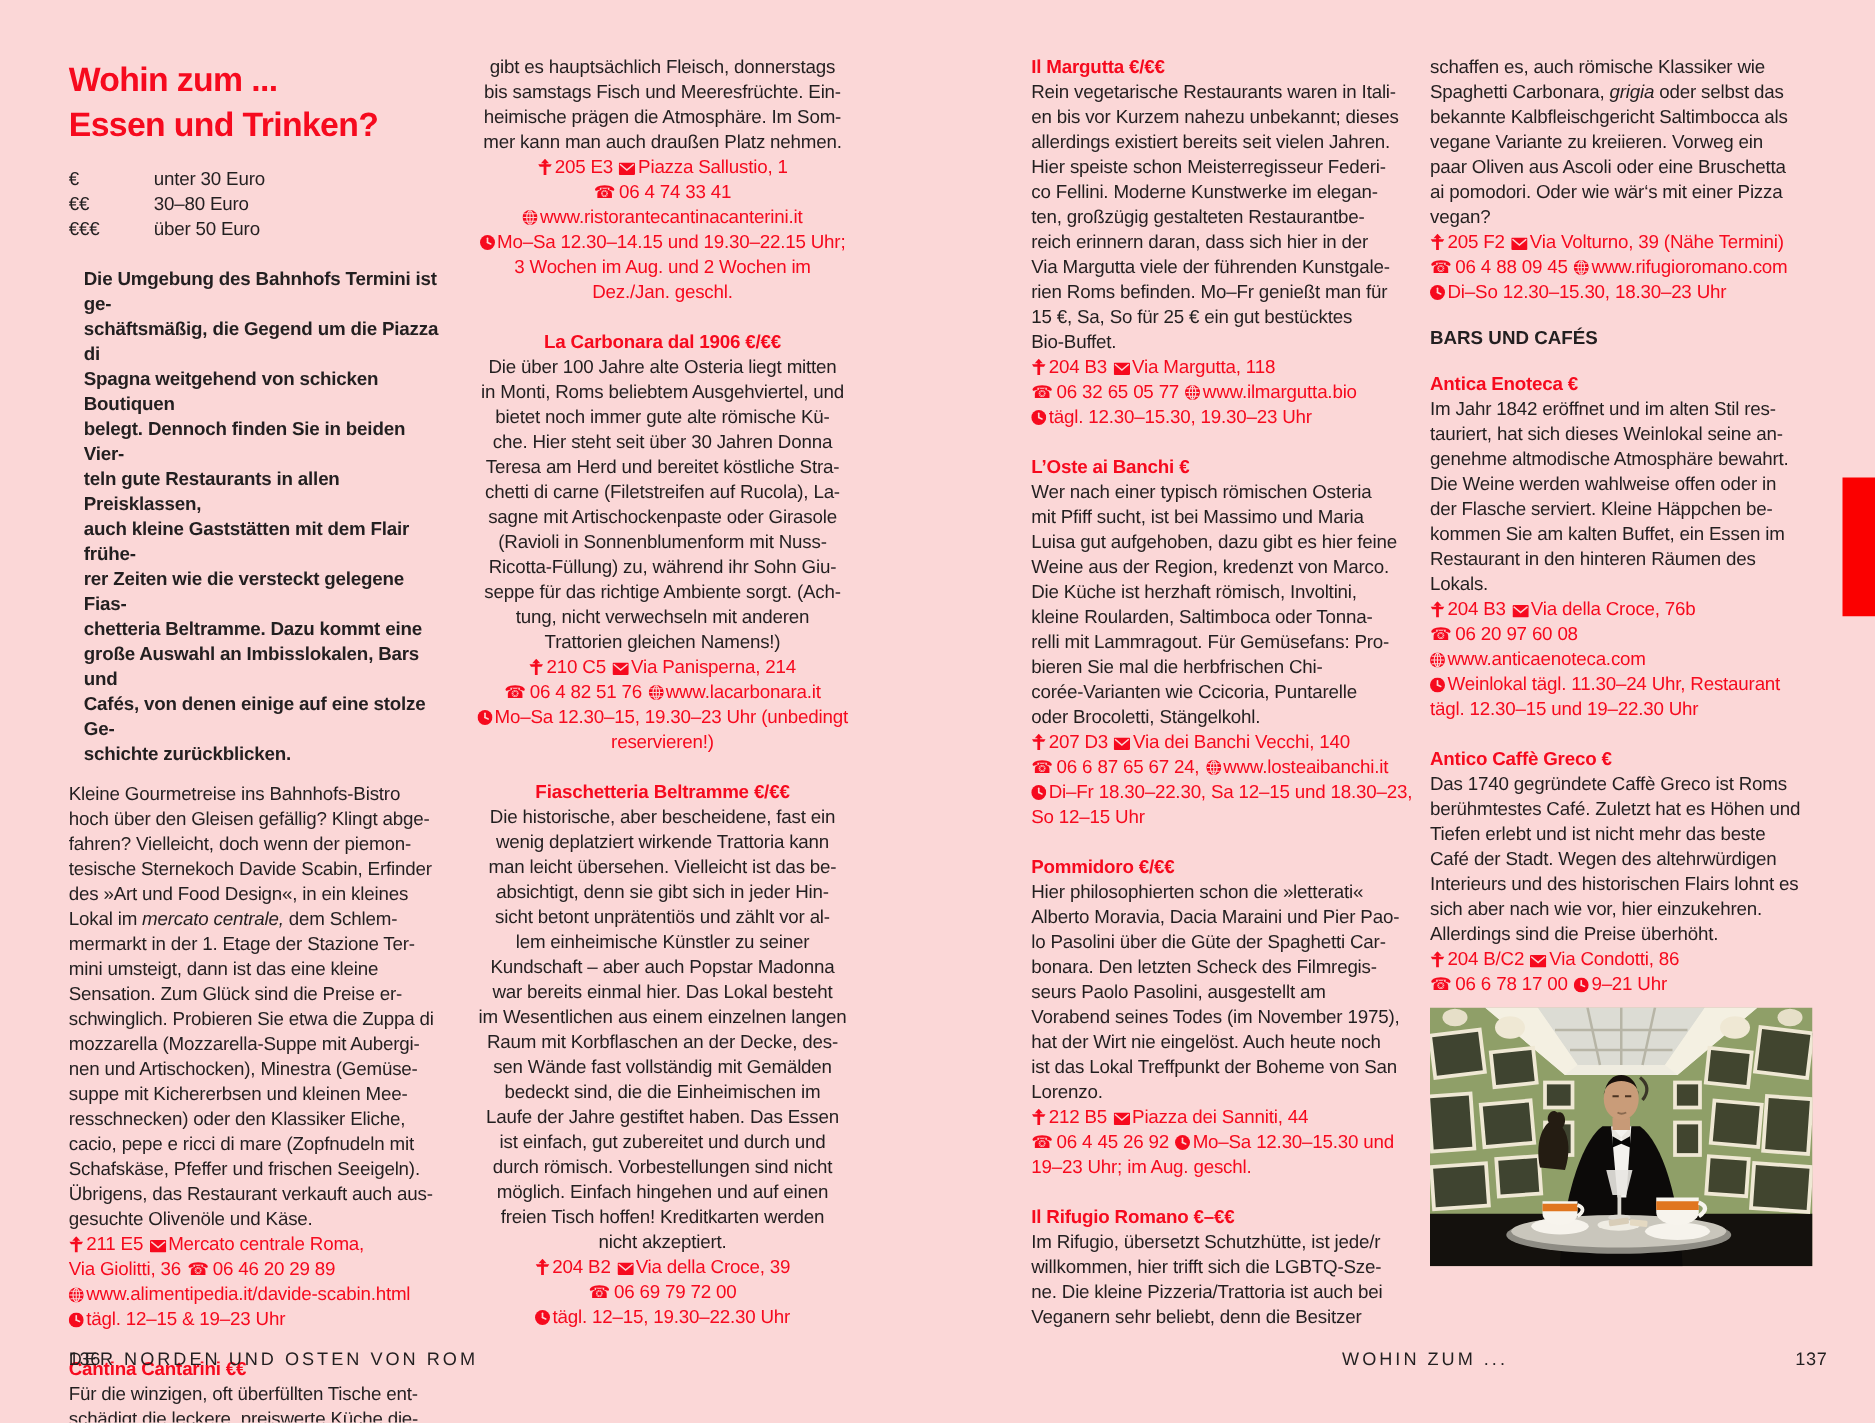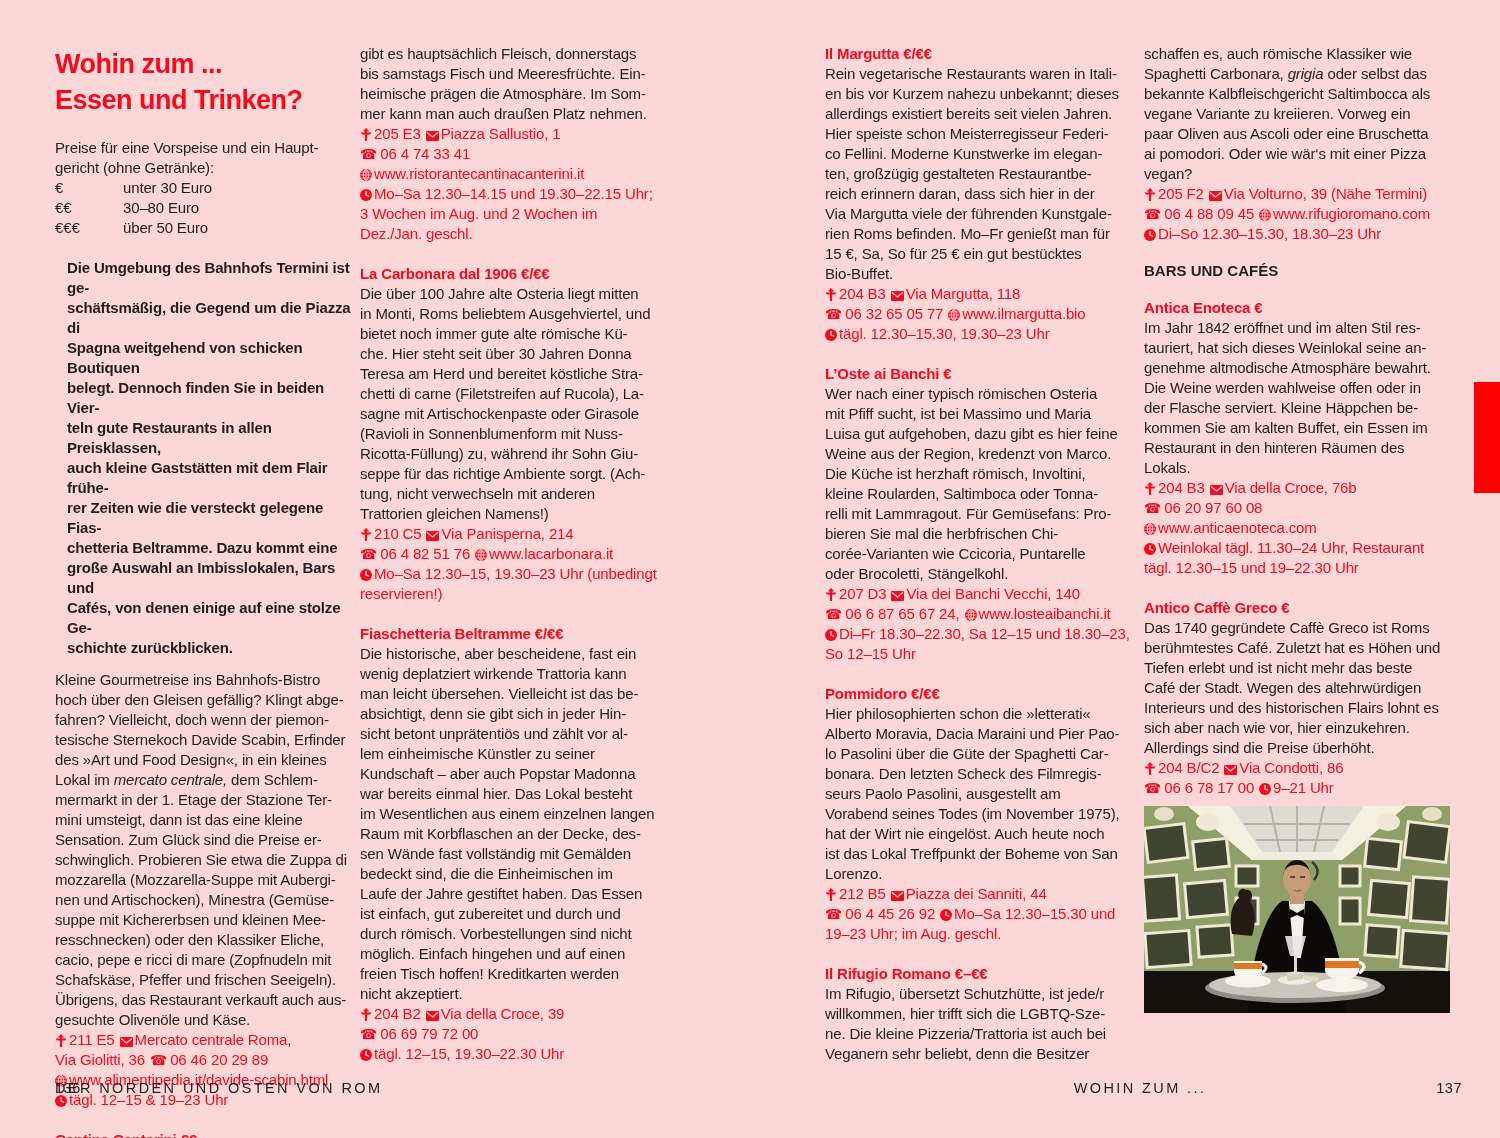--- a/index.html
+++ b/index.html
@@ -10,21 +10,21 @@
   }
   html,body{margin:0;padding:0;}
   body{
     width:1500px;height:1138px;position:relative;overflow:hidden;
     background:var(--page-bg);
     font-family:"Liberation Sans", sans-serif;
     color:var(--ink);
   }
   .col{position:absolute;top:44px;font-size:15px;line-height:20px;letter-spacing:-0.15px;}
   #col1{left:55px;width:314px;}
-  #col2{left:360px;width:312px;}
+  #col2{left:374px;width:312px;text-align:center;}
   #col3{left:825px;width:314px;}
   #col4{left:1144px;width:308px;}
 
   .main-heading{
     color:var(--red);font-weight:bold;font-size:27px;line-height:36px;
     letter-spacing:-0.5px;margin:2px 0 16px 0;
   }
   .para{margin:0;}
   .para-bold{font-weight:bold;margin:12px;}
   .gap{margin-top:20px;}
@@ -55,21 +55,20 @@
   #footer-right-title{left:825px;width:630px;text-align:center;letter-spacing:2.4px;}
   #footer-right-num{right:38px;letter-spacing:0.5px;}
 
   #chapter-tab{position:absolute;left:1474px;top:382px;width:26px;height:111px;background:var(--tab);}
 </style>
 </head>
 <body>
 
 <div id="col1" class="col">
     <div class="main-heading">Wohin zum ...<br>Essen und Trinken?</div>
-    <div class="para gap">Preise für eine Vorspeise und ein Haupt-<br>gericht (ohne Getränke):</div>
     <div class="price-table">
       <div class="price-row">
         <span class="price-sym">€</span>
         <span>unter 30 Euro</span>
       </div>
       <div class="price-row">
         <span class="price-sym">€€</span>
         <span>30–80 Euro</span>
       </div>
       <div class="price-row">

